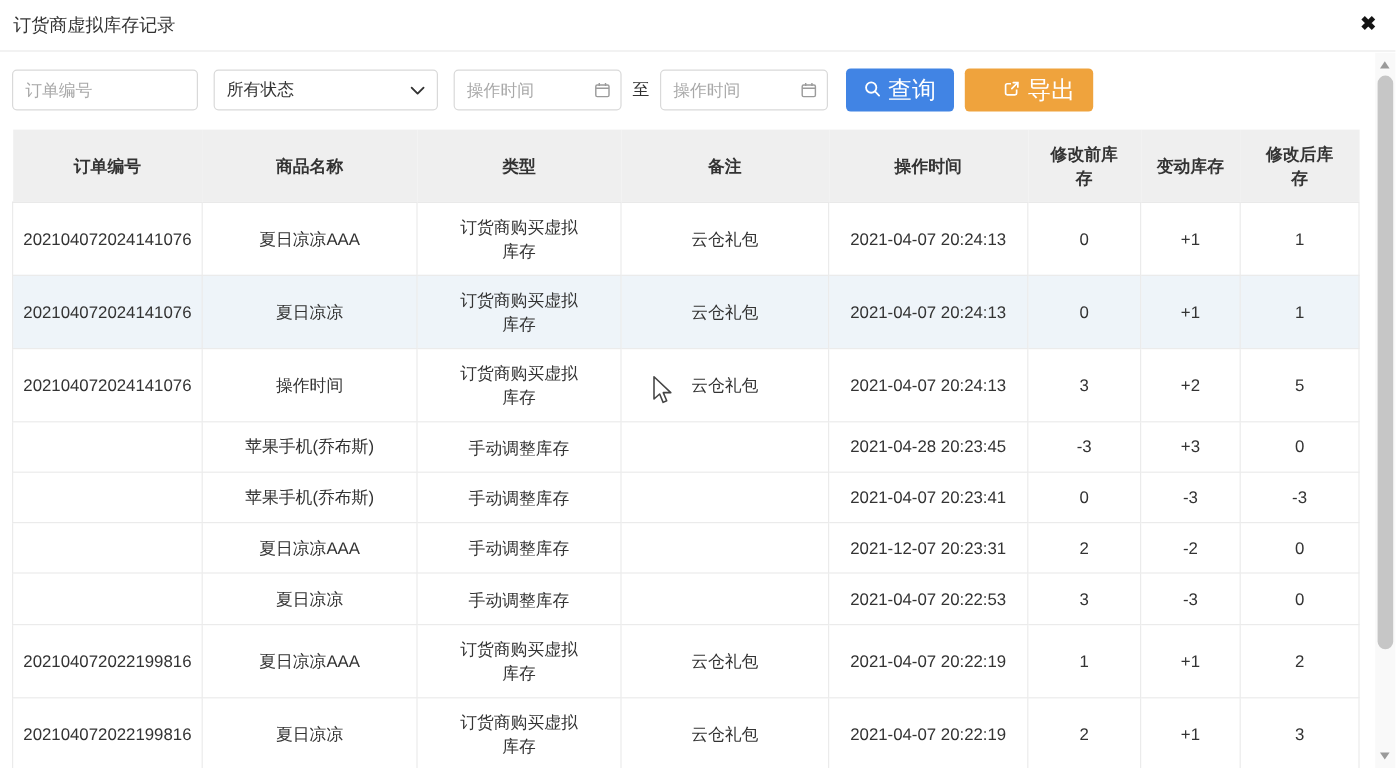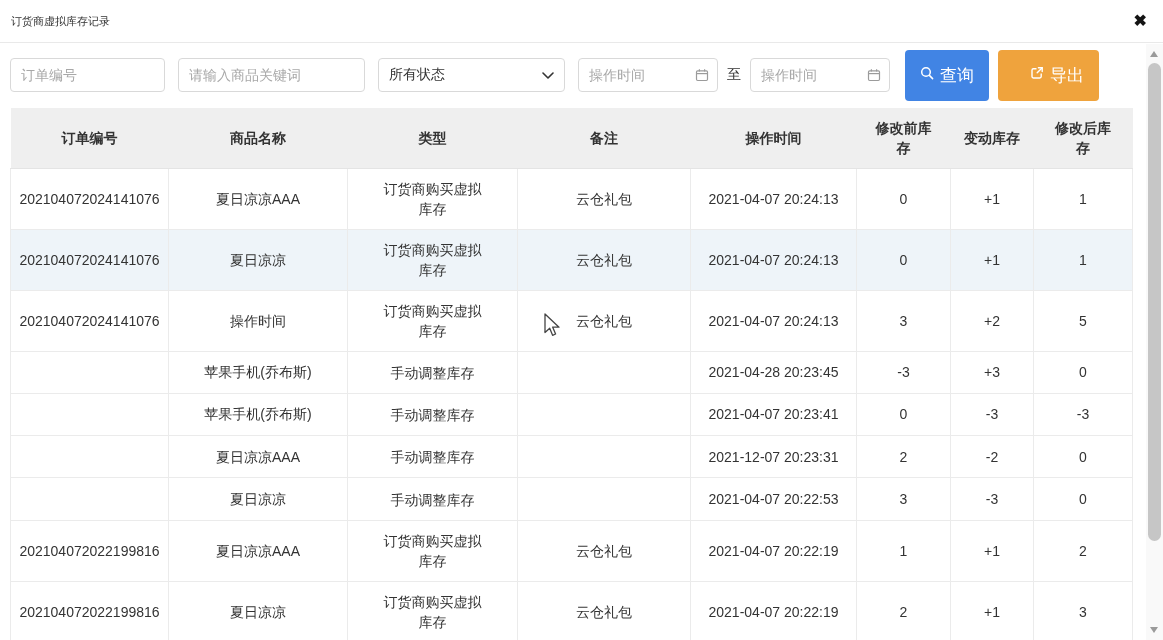--- a/index.html
+++ b/index.html
@@ -6,21 +6,21 @@
   html,body { margin:0; padding:0; }
   body {
     width:1163px; height:640px; overflow:hidden; position:relative;
     background:#fff; font-family:"Liberation Sans", sans-serif; color:#333;
   }
   
   .titlebar {
     height:43px; border-bottom:1px solid #e9e9e9;
     display:flex; align-items:center; padding:0 14px 0 11px;
   }
-  .title { font-size:11px; color:#333; }
+  .title { font-size:15px; color:#333; }
   .close-btn {
     margin-left:auto; font-size:16px; font-weight:bold; color:#141414;
     cursor:pointer; line-height:1; padding:2px;
   }
   
   .filterbar {
     display:flex; align-items:center; padding:15px 0 0 10px; height:49px;
   }
   .inp {
     height:34px; border:1px solid #d9d9d9; border-radius:4px;
@@ -34,21 +34,21 @@
     width:187px; height:34px; border:1px solid #d9d9d9; border-radius:4px;
     display:flex; align-items:center; justify-content:space-between;
     padding:14px 10px; margin-right:13px; font-size:14px; color:#333; cursor:pointer;
     background:#fff;
   }
   .date-wrap { position:relative; margin-right:0; }
   .date-wrap .inp { width:140px; padding-right:30px; }
   .date-wrap svg { position:absolute; right:9px; top:10px; }
   .to-label { font-size:14px; color:#333; margin:0 9px; }
   .btn {
-    height:51px; border:none; border-radius:4px; color:#fff; font-size:17px;
+    height:36px; border:none; border-radius:4px; color:#fff; font-size:20px;
     display:inline-flex; align-items:center; gap:6px; padding:0 15px;
     cursor:pointer; font-family:"Liberation Sans", sans-serif;
   }
   .btn-query { margin-left:15px; }
   .btn-export { margin-left:9px;padding-left:32px; }
   
   table {
     border-collapse:collapse; table-layout:fixed;
     width:1122px; margin:16px 0 0 10px;
   }
@@ -90,21 +90,20 @@
 </head>
 <body>
 
 <div class="titlebar">
   <div class="title">订货商虚拟库存记录</div>
   <div class="close-btn">✖</div>
 </div>
 
 <div class="filterbar">
   <input class="inp w155" placeholder="订单编号" style="">
-  <input class="inp w187" placeholder="请输入商品关键词" style="">
   <div class="select-box">
     <span>所有状态</span>
     <span>
       <svg width="12" height="8" viewBox="0 0 12 8">
           <polyline points="1,1 6,6 11,1" fill="none" stroke="#333" stroke-width="1.6" stroke-linecap="round" stroke-linejoin="round"></polyline>
         </svg>
     </span>
   </div>
   <div class="date-wrap">
     <input class="inp" placeholder="操作时间" style="">

